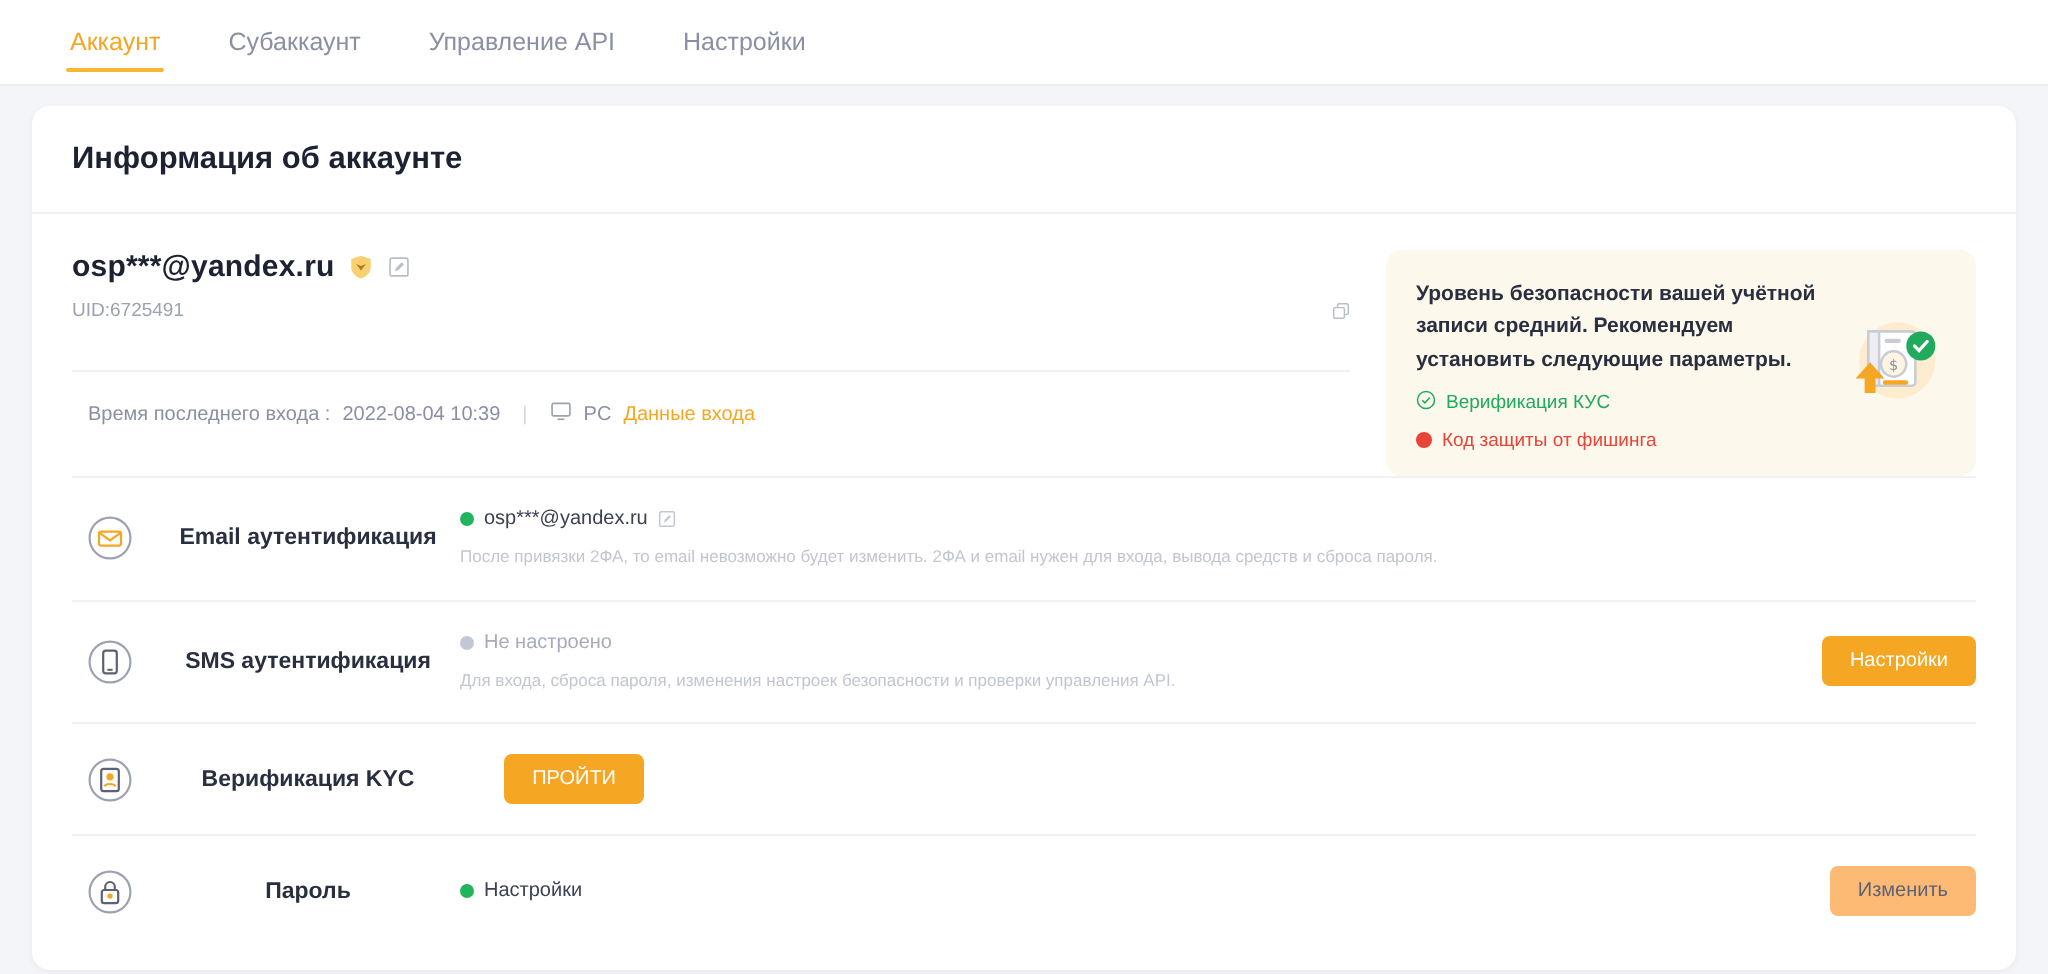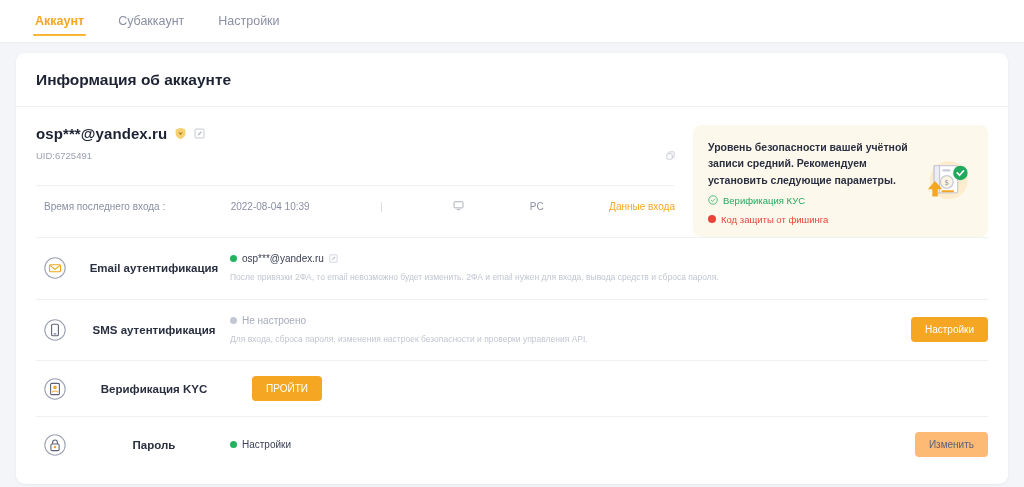--- a/index.html
+++ b/index.html
@@ -19,21 +19,21 @@
   }
   .tab {
     position: relative;
     display: flex; align-items: center;
     padding: 0 17px;
     font-size: 12.5px;
     color: #8a8fa3;
     cursor: pointer;
     white-space: nowrap;
   }
-  .tab.active { color: #f5a623; font-weight: 700; }
+  .tab.active { color: #f5a623; font-weight: 400; }
   .tab.active::after {
     content: "";
     position: absolute;
     left: 15px; right: 15px; bottom: 6px;
     height: 2.5px; border-radius: 2px;
     background: #f7b733;
   }
   .page { padding: 10px 16px 0 16px; }
   .card {
     background: #fff;
@@ -71,21 +71,21 @@
   .sec-label { font-weight: bold; color: #2a2f40; }
   .sec-value { color: #f5a623; font-weight: bold; margin-left: 4px; }
   .bars { display: flex; gap: 6px; margin-left: 14px; }
   .bar { width: 61px; height: 6px; border-radius: 1px; background: #f1f2f7; }
   .bar.on { background: #f5a623; }
   .login-row {
     margin-top: 24px;
     padding: 14px 0 16px 8px;
     border-top: 1px solid #f0f1f5;
     display: flex; align-items: center; gap: 6px;
-    font-size: 10px; color: #8a8fa3; justify-content: space-between;
+    font-size: 10px; color: #8a8fa3;
   }
   .sep { color: #d5d8e2; margin: 0 5px; }
   .login-link { color: #f5a623; cursor: pointer; }
   .callout {
     width: 295px;
     background: #fdf8ec;
     border-radius: 8px;
     padding: 14px 14px 12px 15px;
     display: flex; gap: 4px;
     align-self: flex-start;
@@ -136,20 +136,23 @@
 </style>
 </head>
 <body>
 
 <div class="tabbar" id="tabbar">
     <div class="tab active">
       <span>Аккаунт</span>
     </div>
     <div class="tab">
       <span>Субаккаунт</span>
+    </div>
+    <div class="tab">
+      <span>Управление API</span>
     </div>
     <div class="tab">
       <span>Настройки</span>
     </div>
   </div>
 
 <div class="page">
   <div class="card">
 
     <div class="card-title">Информация об аккаунте</div>

